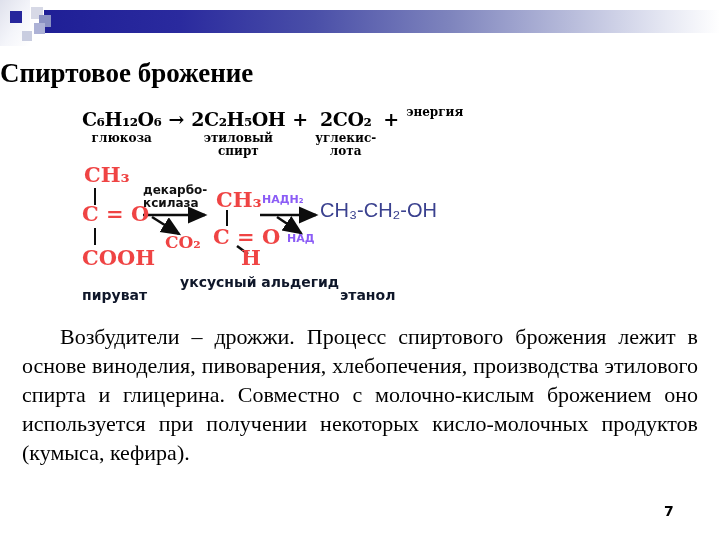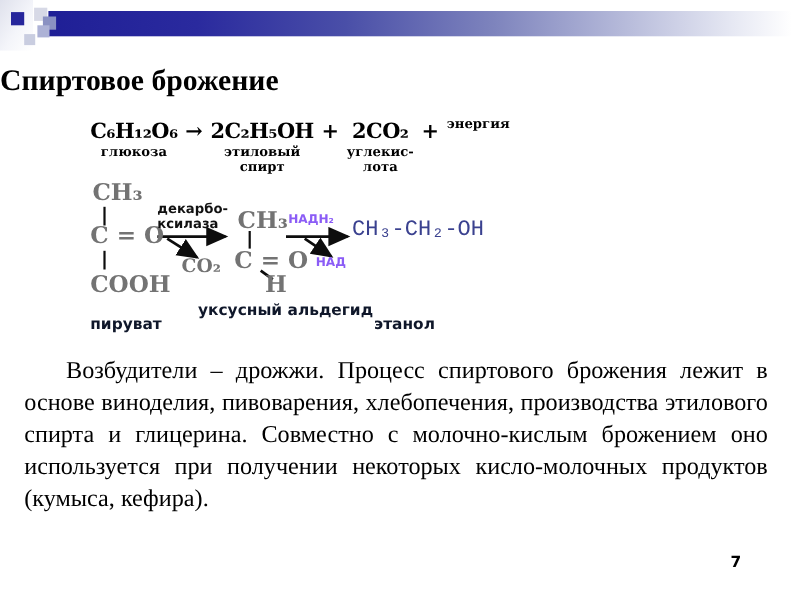--- a/index.html
+++ b/index.html
@@ -25,27 +25,27 @@
   .equation{position:absolute;left:82px;top:106px;display:flex;gap:7px;
     align-items:flex-start;font-family:"DejaVu Serif",serif;font-weight:bold;}
   .eq-term{display:flex;flex-direction:column;align-items:center;}
   .eq-f{font-size:19px;line-height:26px;white-space:nowrap;letter-spacing:-0.5px;}
   .eq-op{font-size:19px;line-height:26px;}
   .eq-l{font-size:12px;line-height:13px;text-align:center;white-space:nowrap;}
   .eq-unit{font-style:italic;}
   
   .diagram{position:absolute;left:0;top:0;}
   .struct{position:absolute;font-family:"DejaVu Serif",serif;font-weight:bold;
-    font-size:21px;line-height:24px;color:#737373;white-space:nowrap;}
+    font-size:21px;line-height:24px;color:#ef4444;white-space:nowrap;}
   .small-struct{font-size:17px;line-height:20px;}
   .enzyme{position:absolute;font-family:"DejaVu Sans",sans-serif;font-weight:bold;
     font-size:12px;line-height:13px;text-align:left;color:#111;white-space:nowrap;}
   .nadlbl{position:absolute;font-family:"DejaVu Sans",sans-serif;font-weight:bold;
     font-size:11px;line-height:14px;color:#8b5cf6;white-space:nowrap;}
-  .ethanol-f{position:absolute;font-family:Liberation Mono, monospace;
+  .ethanol-f{position:absolute;font-family:Liberation Sans, sans-serif;
     font-size:20px;line-height:24px;color:#3a418f;white-space:nowrap;}
   .scheme-label{position:absolute;font-family:"DejaVu Sans",sans-serif;
     font-weight:bold;font-size:14px;color:#0f172a;white-space:nowrap;}
   .scheme-svg{position:absolute;left:60px;top:160px;}
   
   .body-text{position:absolute;left:22px;top:322px;width:676px;
     font-size:22px;line-height:29px;text-align:justify;text-indent:38px;}
   
   .page-num{position:absolute;left:664px;top:503px;
     font-family:"DejaVu Sans",sans-serif;font-weight:bold;font-size:14px;}

